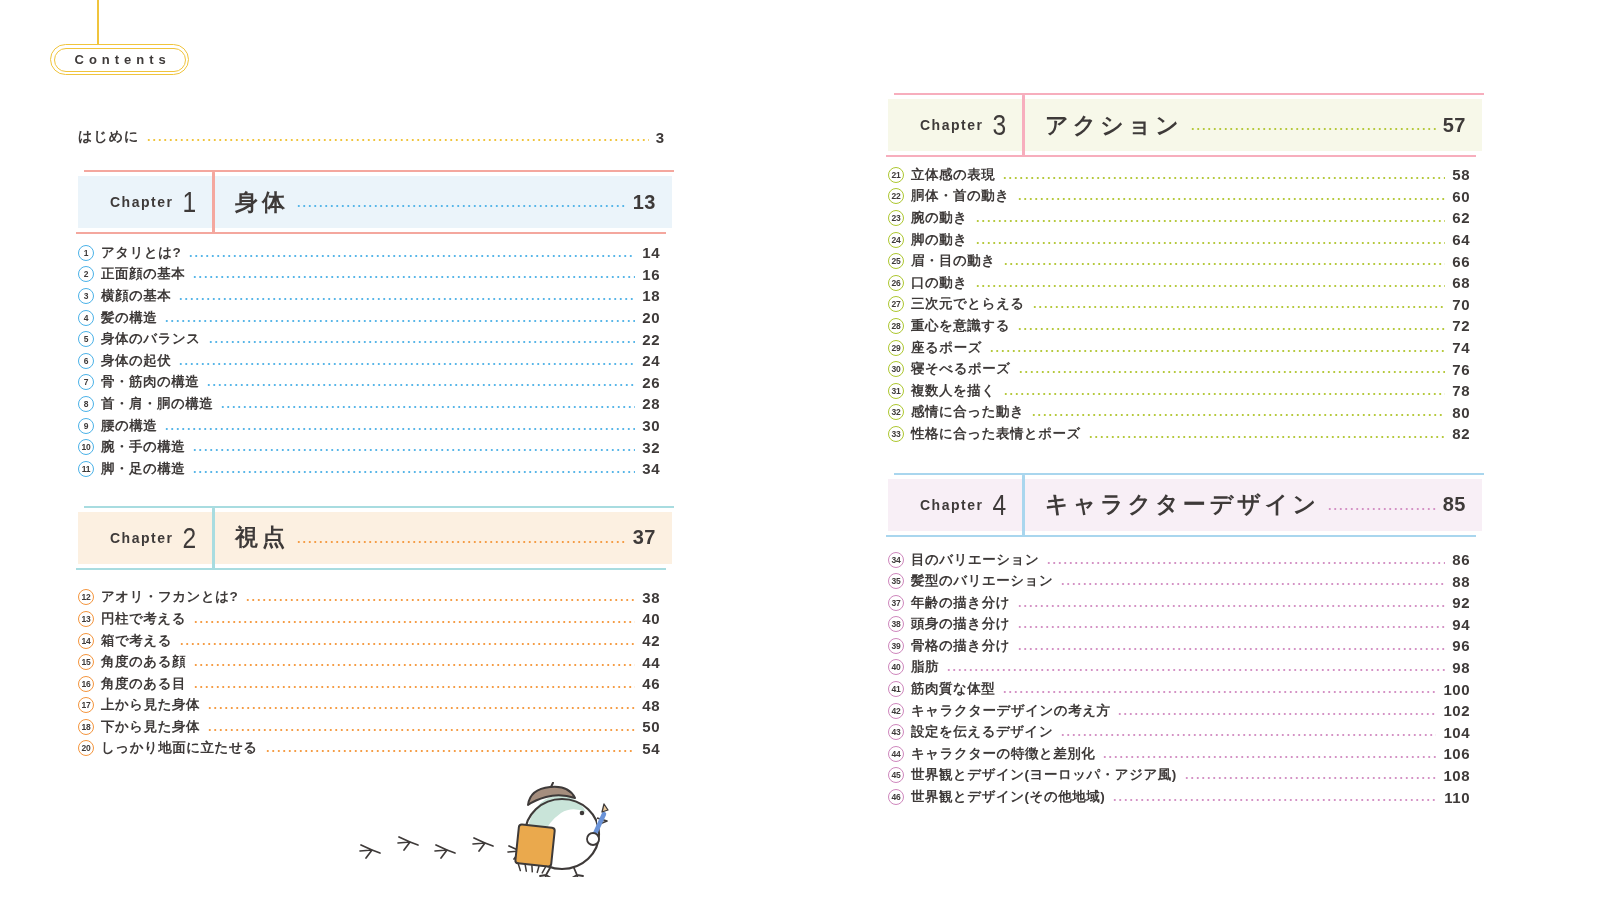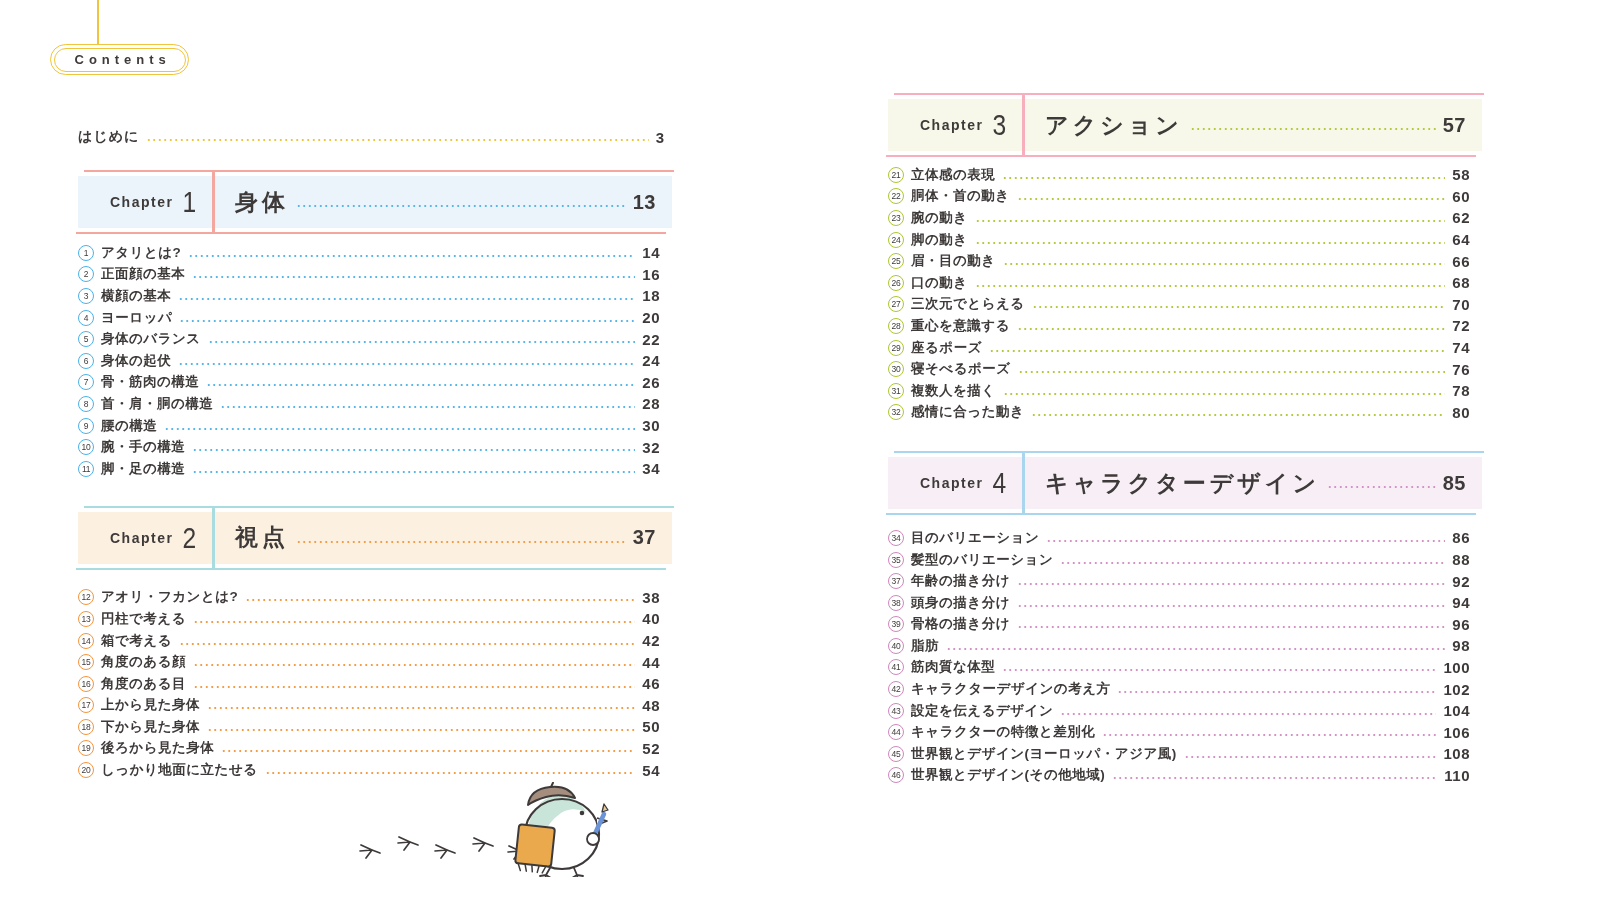--- a/index.html
+++ b/index.html
@@ -64,21 +64,21 @@
 
   
   .item-list { margin-top:14px; margin-right:12px; }
   .sec2 .item-list { margin-top:23px; }
   .sec3 .item-list { margin-top:13px; }
   .sec4 .item-list { margin-top:18px; }
   .toc-item { display:flex; align-items:center; height:21.6px; }
   .num-circle {
     flex:0 0 auto; width:16px; height:16px; border:1.6px solid var(--circle,#999);
     border-radius:50%; background:#fff; display:flex; align-items:center; justify-content:center;
-    font-size:8.5px; font-weight:normal; color:#3e3a39; letter-spacing:-.3px;
+    font-size:8.5px; font-weight:bold; color:#3e3a39; letter-spacing:-.3px;
   }
   .item-label { margin-left:7px; font-size:13.5px; font-weight:bold; letter-spacing:.5px; white-space:nowrap; }
   .item-page  { font-size:15px; font-weight:bold; letter-spacing:.5px; }
 
   
   .mascot { position:absolute; left:350px; top:782px; }
 </style>
 </head>
 <body>
 
@@ -123,21 +123,21 @@
 
   <div class="toc-item">
     <span class="num-circle">3</span>
     <span class="item-label">横顔の基本</span>
     <span class="leader"></span>
     <span class="item-page">18</span>
   </div>
 
   <div class="toc-item">
     <span class="num-circle">4</span>
-    <span class="item-label">ヨーロッパ</span>
+    <span class="item-label">髪の構造</span>
     <span class="leader"></span>
     <span class="item-page">20</span>
   </div>
 
   <div class="toc-item">
     <span class="num-circle">5</span>
     <span class="item-label">身体のバランス</span>
     <span class="leader"></span>
     <span class="item-page">22</span>
   </div>
@@ -238,26 +238,20 @@
     <span class="item-page">48</span>
   </div>
 
   <div class="toc-item">
     <span class="num-circle">18</span>
     <span class="item-label">下から見た身体</span>
     <span class="leader"></span>
     <span class="item-page">50</span>
   </div>
 
-  <div class="toc-item">
-    <span class="num-circle">19</span>
-    <span class="item-label">後ろから見た身体</span>
-    <span class="leader"></span>
-    <span class="item-page">52</span>
-  </div>
 
   <div class="toc-item">
     <span class="num-circle">20</span>
     <span class="item-label">しっかり地面に立たせる</span>
     <span class="leader"></span>
     <span class="item-page">54</span>
   </div>
 </div>
     </section>
 
@@ -352,20 +346,26 @@
     <span class="item-page">78</span>
   </div>
 
   <div class="toc-item">
     <span class="num-circle">32</span>
     <span class="item-label">感情に合った動き</span>
     <span class="leader"></span>
     <span class="item-page">80</span>
   </div>
 
+  <div class="toc-item">
+    <span class="num-circle">33</span>
+    <span class="item-label">性格に合った表情とポーズ</span>
+    <span class="leader"></span>
+    <span class="item-page">82</span>
+  </div>
 </div>
     </section>
 
     <section class="chapter-section sec4" style="--fill: #f8eff6; --frame: #a9d6ee; --dot: #d492c5; --circle: #cf87bd;">
       <div class="chapter-box">
         <span class="ch-word">Chapter</span>
         <span class="ch-num">4</span>
         <span class="ch-divider"></span>
         <span class="ch-title">キャラクターデザイン</span>
         <span class="leader ch-leader"></span>

